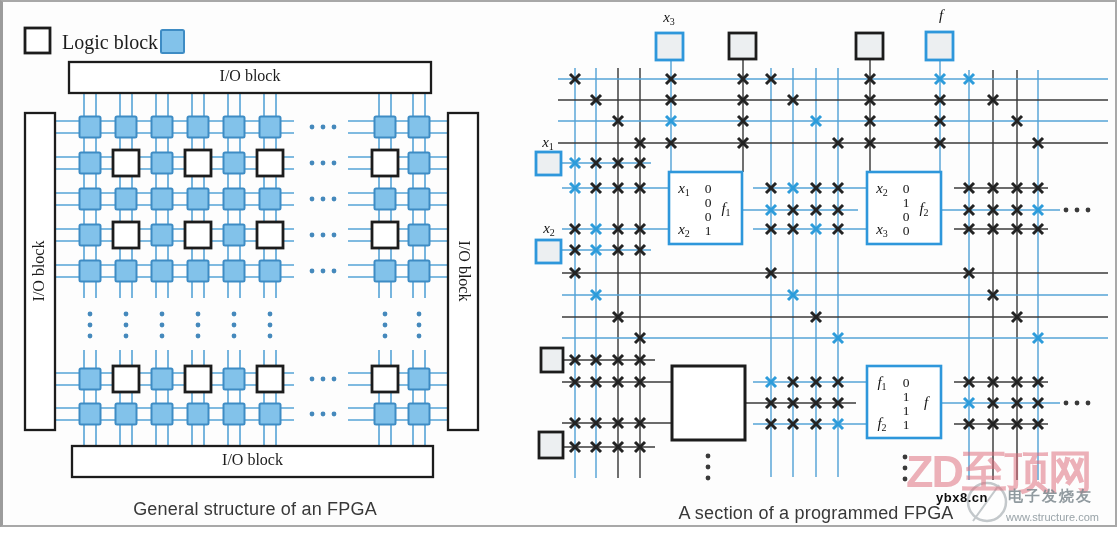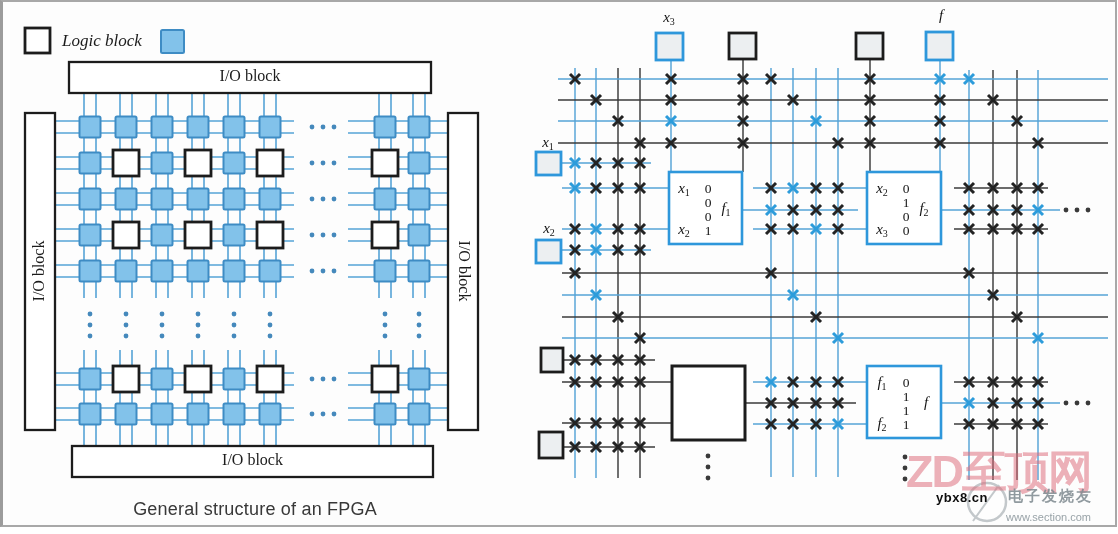--- a/index.html
+++ b/index.html
@@ -2,21 +2,21 @@
 <html><head>
 <meta charset="utf-8">
 <style>
   html,body{margin:0;padding:0;background:#fff;}
   .stage{position:relative;width:1118px;height:534px;background:#fff;overflow:hidden;
          font-family:"Liberation Serif",serif;}
   .frame{position:absolute;left:0;top:0;width:1112px;height:523px;border:2px solid #a8a8a8;
          border-left:3px solid #9c9c9c;background:#fdfdfd;}
   #dg{position:absolute;left:0;top:0;}
   .lbl{position:absolute;color:#1c1c1c;white-space:nowrap;}
-  .serif15{font-size:17px;font-style:italic;}
+  .serif15{font-size:20px;}
   .io-lbl{font-size:16px;text-align:center;}
   .rot-l{transform:rotate(-90deg);}
   .rot-r{transform:rotate(90deg);}
   .caption{position:absolute;font-family:"Liberation Sans",sans-serif;font-size:18px;
            color:#383838;text-align:center;letter-spacing:.2px;}
   .wm-zd{position:absolute;left:906px;top:442px;font-family:"Liberation Sans",sans-serif;
          font-size:45px;font-weight:bold;letter-spacing:-2px;color:rgba(220,105,120,.52);z-index:5;}
   .wm-ybx{position:absolute;left:936px;top:490px;font-family:"Liberation Sans",sans-serif;
           font-size:13px;font-weight:800;color:#0d0d0d;z-index:7;letter-spacing:.5px;}
   .wm-fans{position:absolute;left:1008px;top:487px;font-family:"Liberation Sans",sans-serif;
@@ -534,18 +534,19 @@
       <line x1="999" y1="485" x2="973" y2="521" stroke="#c3c8cb" stroke-width="2"></line>
     </svg>
 
   <div class="lbl serif15" style="left:62px;top:31px;">Logic block</div>
   <div class="lbl io-lbl" style="left:69px;top:67px;width:362px;">I/O block</div>
   <div class="lbl io-lbl" style="left:72px;top:451px;width:361px;">I/O block</div>
   <div class="lbl io-lbl rot-l" style="left:0px;top:261px;width:80px;height:20px;">I/O block</div>
   <div class="lbl io-lbl rot-r" style="left:423px;top:261px;width:80px;height:20px;">I/O block</div>
   <div class="caption" style="left:0px;top:499px;width:510px;">General structure of an FPGA</div>
 
+  <div class="caption" style="left:536px;top:503px;width:560px;">A section of a programmed FPGA</div>
 
   <div class="wm-zd">ZD至顶网</div>
   <div class="wm-ybx">ybx8.cn</div>
   <div class="wm-fans">电子发烧友</div>
-  <div class="wm-url">www.section.com</div>
+  <div class="wm-url">www.structure.com</div>
 </div>
 
 </body></html>

